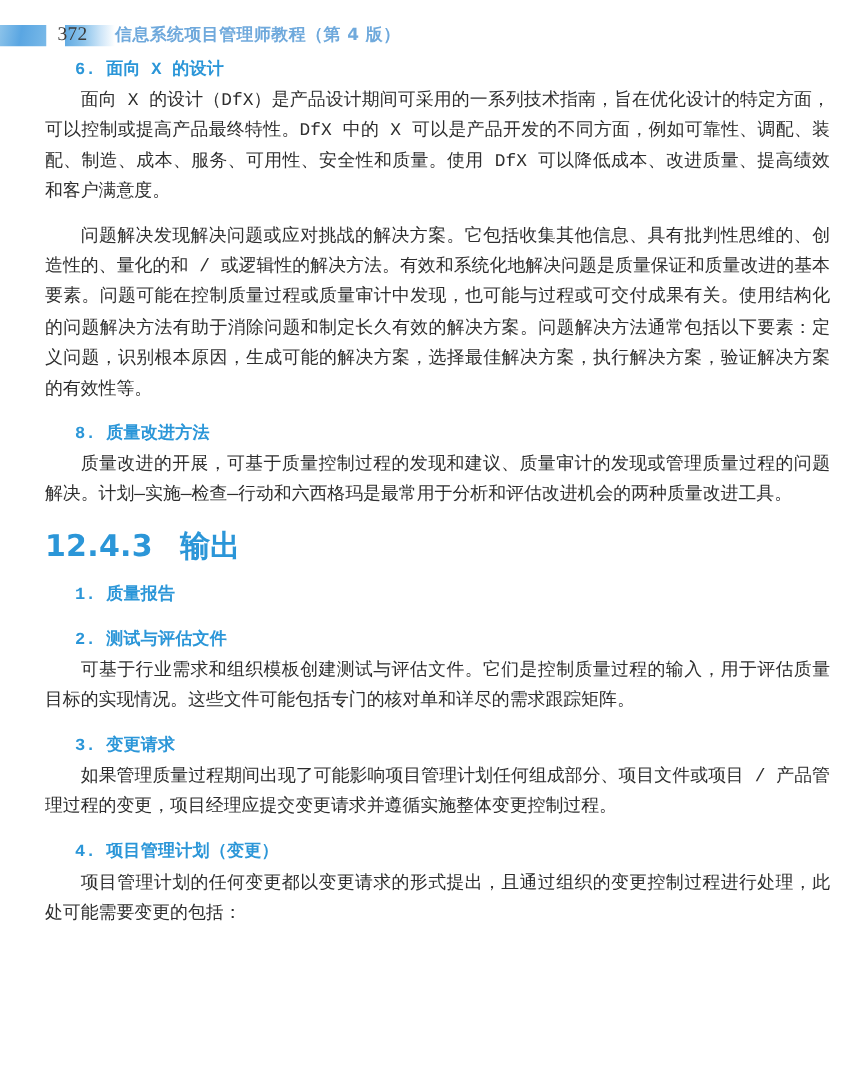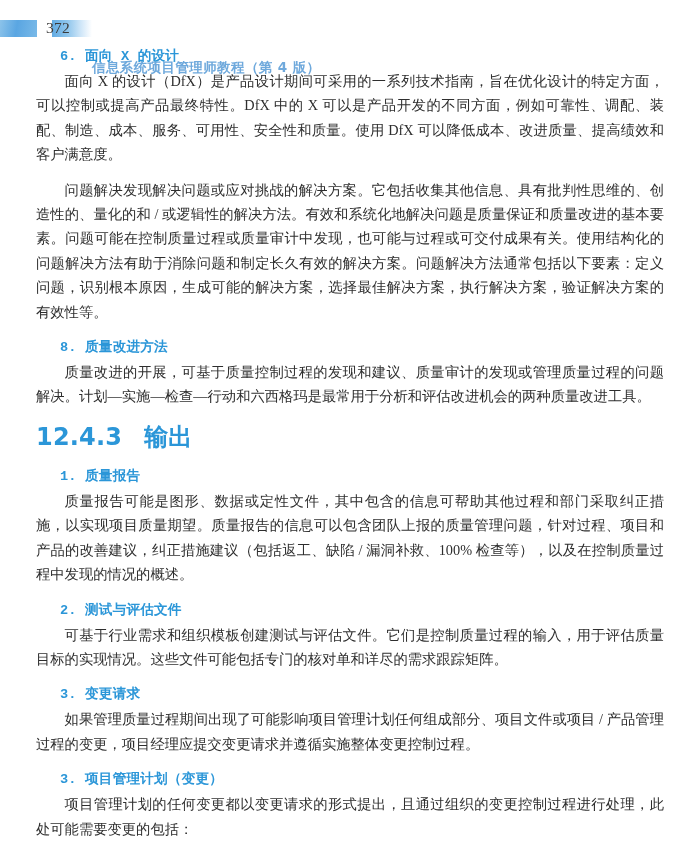--- a/index.html
+++ b/index.html
@@ -63,21 +63,20 @@
     position: absolute;
     left: 92px;
     top: 0px;
     font-size: 13.5px;
     line-height: 20px;
     color: #6fa9dc;
     font-weight: bold;
     font-family: "DejaVu Sans", "Liberation Sans", sans-serif;
     letter-spacing: 0.4px;
     white-space: nowrap;
-    margin-top: 39px;
   }
 
   
   .content {
     position: absolute;
     left: 24px;
     top: 44px;
     width: 642px;
   }
 
@@ -111,21 +110,21 @@
   
   .para {
     margin: 0;
     padding: 0 2px 0 12px;
     text-indent: 2em;
     font-size: 14.3px;
     line-height: 24.4px;
     text-align: justify;
     text-justify: inter-ideograph;
     color: #2e2e2e;
-    font-family: Liberation Serif, serif;
+    font-family: Liberation Mono, monospace;
   }
 
   .gap-sm { height: 6px; }
   .gap-md { height: 11px; }
 </style>
 </head>
 <body>
 
 <div class="page">
 
@@ -150,31 +149,30 @@
     <h3 class="subhead">8. 质量改进方法</h3>
     <p class="para">质量改进的开展，可基于质量控制过程的发现和建议、质量审计的发现或管理质量过程的问题解决。计划—实施—检查—行动和六西格玛是最常用于分析和评估改进机会的两种质量改进工具。</p>
 
     <h2 class="secthead">
       <span class="num">12.4.3</span><span class="ttl">输出</span>
     </h2>
 
     <div class="gap-sm"></div>
 
     <h3 class="subhead">1. 质量报告</h3>
-    <p class="para">质量报告可能是图形、数据或定性文件，其中包含的信息可帮助其他过程和部门采取纠正措施，以实现项目质量期望。质量报告的信息可以包含团队上报的质量管理问题，针对过程、项目和产品的改善建议，纠正措施建议（包括返工、缺陷 / 漏洞补救、100% 检查等），以及在控制质量过程中发现的情况的概述。</p>
 
     <div class="gap-md"></div>
 
     <h3 class="subhead">2. 测试与评估文件</h3>
     <p class="para">可基于行业需求和组织模板创建测试与评估文件。它们是控制质量过程的输入，用于评估质量目标的实现情况。这些文件可能包括专门的核对单和详尽的需求跟踪矩阵。</p>
 
     <div class="gap-md"></div>
 
     <h3 class="subhead">3. 变更请求</h3>
     <p class="para">如果管理质量过程期间出现了可能影响项目管理计划任何组成部分、项目文件或项目 / 产品管理过程的变更，项目经理应提交变更请求并遵循实施整体变更控制过程。</p>
 
     <div class="gap-md"></div>
 
-    <h3 class="subhead">3. 项目管理计划（变更）</h3>
+    <h3 class="subhead">4. 项目管理计划（变更）</h3>
     <p class="para">项目管理计划的任何变更都以变更请求的形式提出，且通过组织的变更控制过程进行处理，此处可能需要变更的包括：</p>
 
   </div>
 </div>
 
 </body></html>

